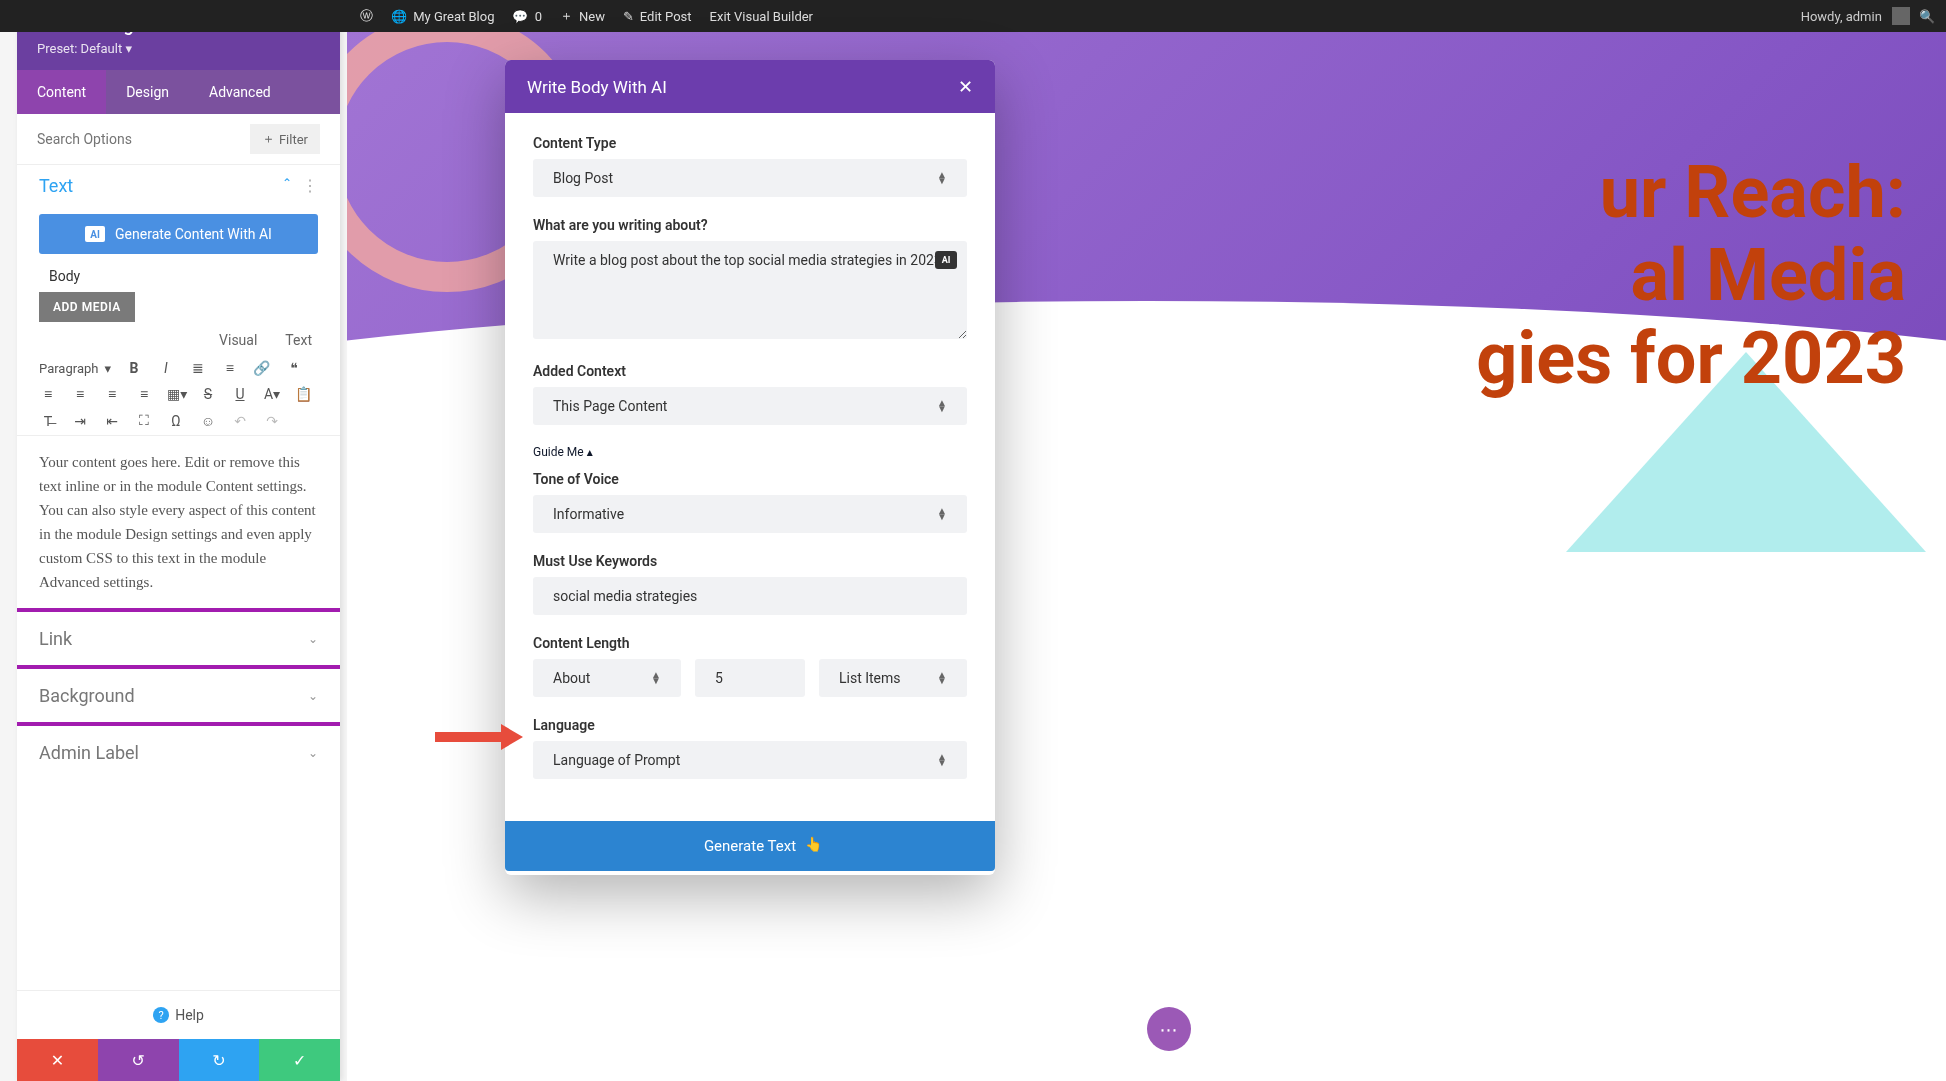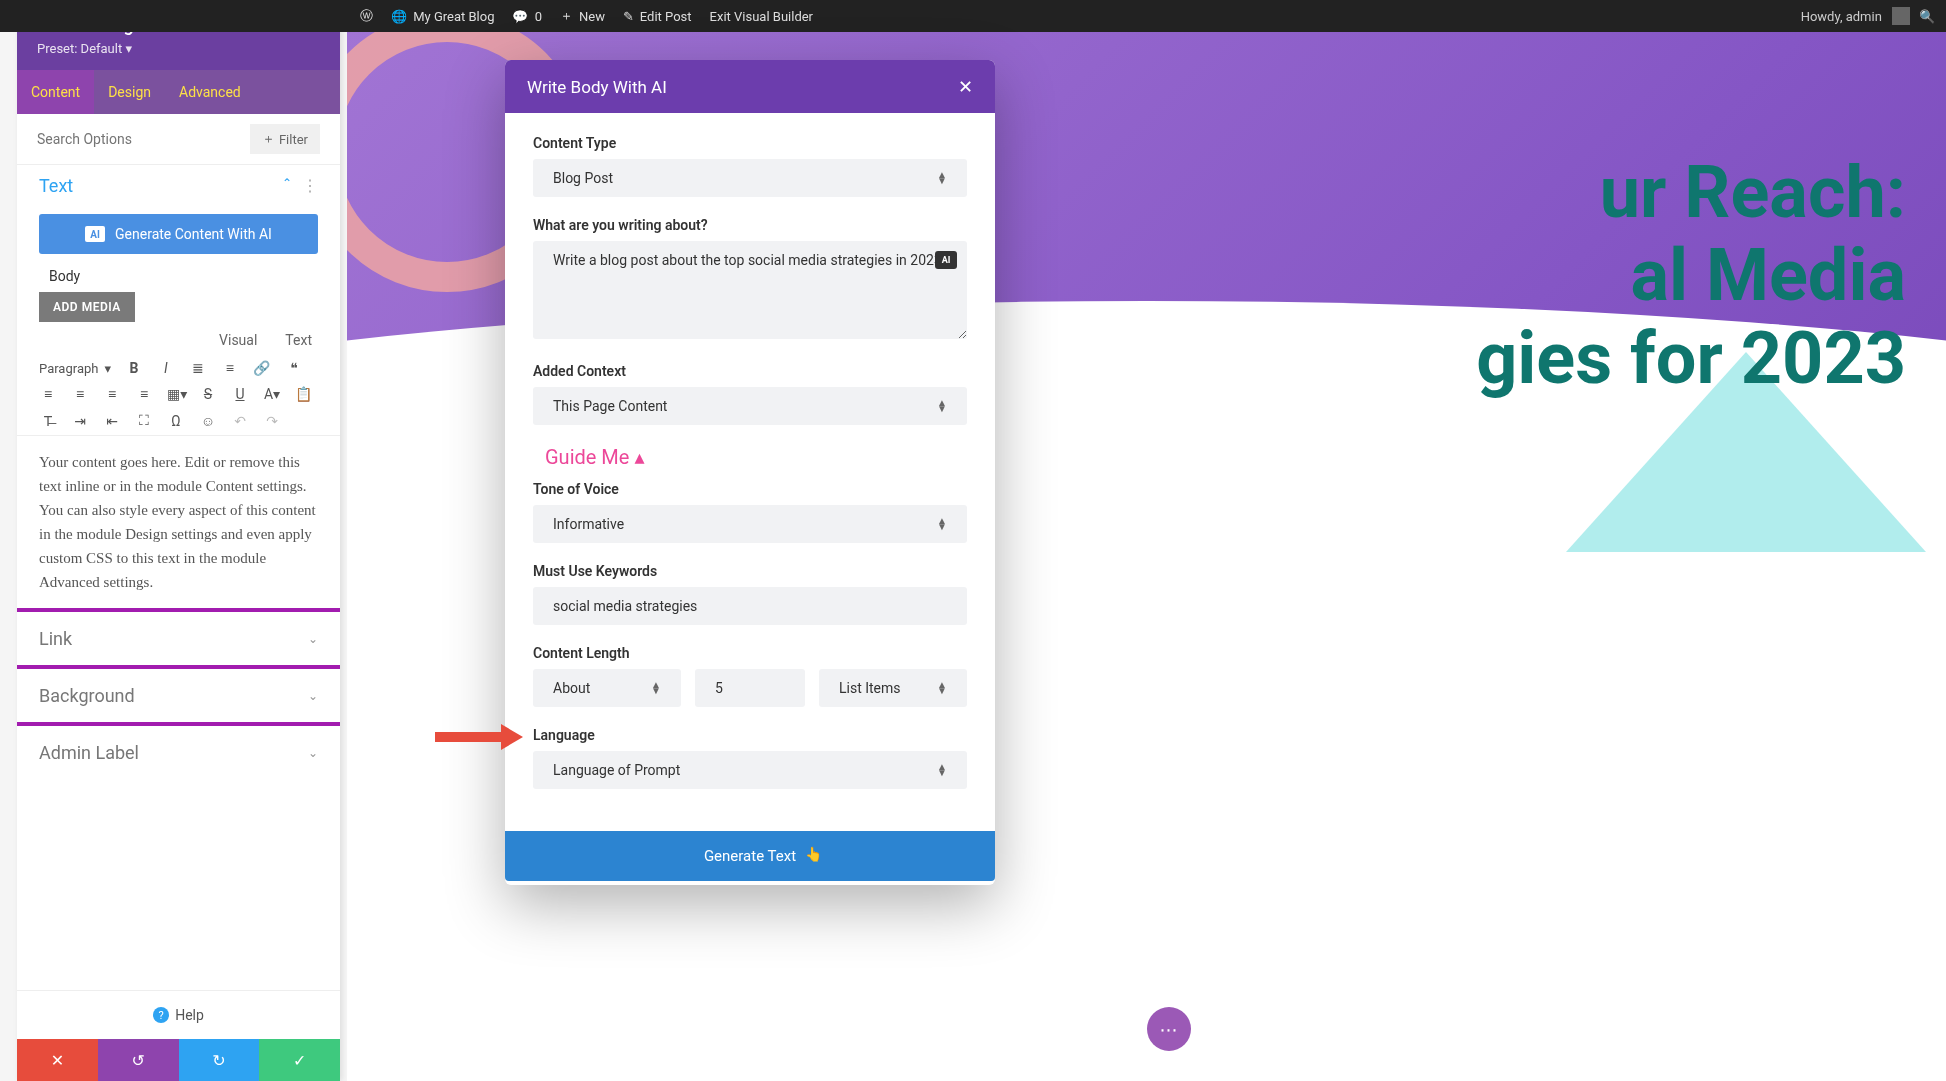--- a/index.html
+++ b/index.html
@@ -13,21 +13,21 @@
 .wp-avatar { width: 18px; height: 18px; background: #666; }
 
 
 .sidebar { position: absolute; left: 17px; top: 0; width: 323px; height: 100%; background: #fff; box-shadow: 2px 0 6px rgba(0,0,0,0.1); z-index: 50; display: flex; flex-direction: column; }
 .sb-header { background: #6b3fa0; color: #fff; padding: 14px 20px; }
 .sb-title-row { display: flex; justify-content: space-between; align-items: center; }
 .sb-title { font-size: 18px; font-weight: 500; }
 .sb-icons { display: flex; gap: 14px; font-size: 16px; }
 .sb-preset { font-size: 13px; opacity: 0.85; margin-top: 6px; }
 .sb-tabs { display: flex; background: #7b519e; }
-.sb-tab { padding: 14px 14px; color: #fde047; font-size: 14px; cursor: pointer; }
+.sb-tab { padding: 14px 20px; color: #ffffff; font-size: 14px; cursor: pointer; }
 .sb-tab.active { background: #8e44ad; }
 .sb-search-row { display: flex; align-items: center; padding: 10px 20px; border-bottom: 1px solid #eee; }
 .sb-search { border: none; font-size: 14px; color: #999; flex: 1; outline: none; }
 .sb-filter { background: #f0f0f0; border: none; padding: 6px 12px; font-size: 13px; color: #666; display: flex; align-items: center; gap: 4px; }
 .sb-body { flex: 1; overflow-y: auto; }
 .sb-section-head { display: flex; justify-content: space-between; align-items: center; padding: 10px 22px; cursor: pointer; }
 .sb-section-title { color: #2ea3f2; font-size: 18px; }
 .sb-section-right { display: flex; gap: 10px; color: #aaa; }
 .sb-ai-btn { margin: 8px 22px 14px; background: #4a90e2; color: #fff; border: none; padding: 12px; border-radius: 3px; font-size: 14px; display: flex; align-items: center; justify-content: center; gap: 10px; width: calc(100% - 44px); cursor: pointer; }
 .sb-ai-icon { width: 20px; height: 16px; background: #fff; color: #4a90e2; border-radius: 2px; font-size: 10px; display: flex; align-items: center; justify-content: center; font-weight: bold; }
@@ -48,38 +48,38 @@
 .sb-f-blue { background: #2ea3f2; }
 .sb-f-green { background: #3ec97e; }
 
 
 .page-bg { position: absolute; left: 347px; top: 32px; right: 0; bottom: 0; overflow: hidden; }
 .bg-gradient { position: absolute; inset: 0; background: linear-gradient(135deg, #a174d4 0%, #8556c5 55%, #6f3db0 100%); }
 .bg-bottom { position: absolute; bottom: 0; left: 0; right: 0; height: 640px; background: #fff; }
 .bg-curve { position: absolute; bottom: 600px; left: 0; right: 0; height: 180px; background: #fff; clip-path: ellipse(80% 100% at 50% 100%); }
 .circle1 { position: absolute; left: -40px; top: -20px; width: 280px; height: 280px; border: 30px solid #f2a7a0; border-radius: 50%; opacity: 0.8; }
 .triangle1 { position: absolute; right: 20px; top: 320px; width: 0; height: 0; border-left: 180px solid transparent; border-right: 180px solid transparent; border-bottom: 200px solid rgba(100,220,220,0.5); }
-.page-title { position: absolute; right: 40px; top: 120px; color: #0f766e; font-size: 72px; font-weight: 700; text-align: right; line-height: 1.15; }
+.page-title { position: absolute; right: 40px; top: 120px; color: #c2410c; font-size: 72px; font-weight: 700; text-align: right; line-height: 1.15; }
 .fab { position: absolute; bottom: 30px; left: 50%; width: 44px; height: 44px; background: #9b59b6; border-radius: 50%; display: flex; align-items: center; justify-content: center; color: #fff; font-size: 18px; }
 
 
 .modal { position: absolute; left: 505px; top: 60px; width: 490px; background: #fff; border-radius: 6px; box-shadow: 0 20px 60px rgba(0,0,0,0.3); z-index: 200; }
 .modal-head { background: #6c3dad; color: #fff; padding: 16px 22px; display: flex; justify-content: space-between; align-items: center; border-radius: 6px 6px 0 0; }
 .modal-title { font-size: 17px; }
 .modal-close { font-size: 18px; cursor: pointer; }
 .modal-body { padding: 22px 28px; }
 .fg { margin-bottom: 20px; }
 .fg-label { font-size: 14px; font-weight: 600; color: #333; margin-bottom: 8px; display: block; }
 .fg-select, .fg-input, .fg-textarea { width: 100%; background: #f1f2f4; border: none; border-radius: 3px; padding: 11px 20px; font-size: 14px; color: #333; position: relative; }
 .fg-select { display: flex; justify-content: space-between; align-items: center; cursor: pointer; }
 .sel-caret { font-size: 10px; color: #666; line-height: 0.6; }
 .fg-textarea-wrap { position: relative; }
 .fg-textarea { min-height: 98px; resize: vertical; font-family: inherit; }
 .ta-ai-badge { position: absolute; right: 10px; top: 10px; width: 22px; height: 18px; background: #333; color: #fff; font-size: 9px; border-radius: 3px; display: flex; align-items: center; justify-content: center; font-weight: bold; }
-.guide { color: #ec4899; font-size: 20px; margin-bottom: 12px; cursor: pointer; margin-left: 12px; }
+.guide { color: #0f172a; font-size: 12px; margin-bottom: 12px; cursor: pointer; }
 .length-row { display: flex; gap: 14px; }
 .length-row .fg-select { flex: 1; }
 .length-row .fg-input { width: 110px; }
 .modal-foot { padding: 0 0 4px; }
 .gen-btn { width: 100%; background: #2c84d1; color: #fff; border: none; padding: 16px; font-size: 15px; cursor: pointer; border-radius: 0 0 4px 4px; position: relative; }
 .cursor-hand { position: absolute; left: 804px; top: 13px; font-size: 14px; }
 .arrow { position: absolute; left: 435px; top: 732px; z-index: 210; }
 .arrow-line { width: 70px; height: 10px; background: #e74c3c; }
 .arrow-head { position: absolute; right: -18px; top: -8px; width: 0; height: 0; border-left: 22px solid #e74c3c; border-top: 13px solid transparent; border-bottom: 13px solid transparent; }
 .chev { font-size: 12px; color: #999; }

